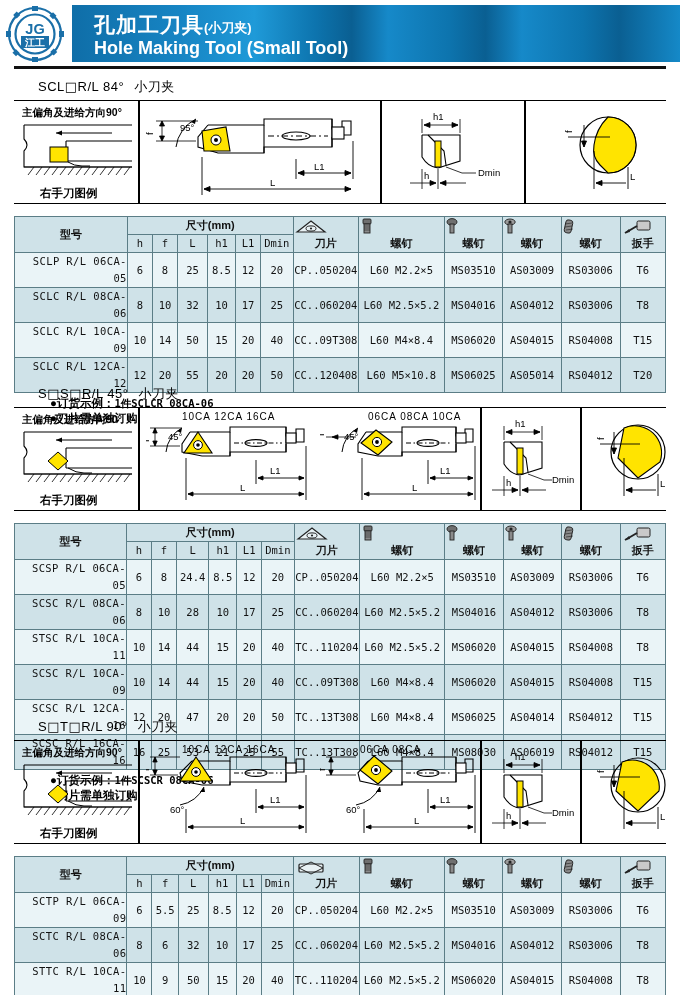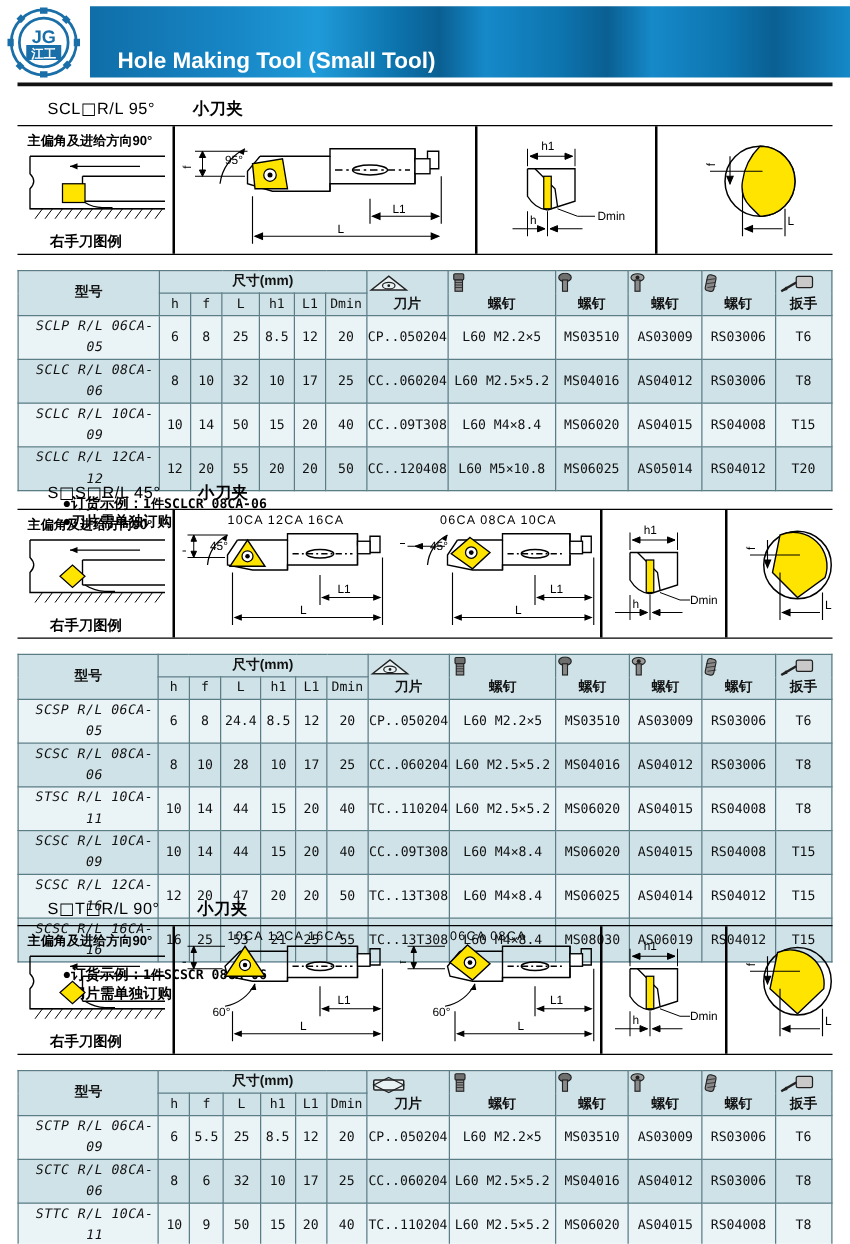--- a/index.html
+++ b/index.html
@@ -12,39 +12,39 @@
           background:linear-gradient(90deg,#0f6ea8 0%,#1785c4 18%,#1f9ad8 30%,#0d74ae 40%,#0a5f92 46%,#1689c9 52%,#0d74ae 62%,#0a5f92 68%,#1689c9 74%,#0d74ae 84%,#0a5f92 90%,#1589c8 100%);}
   .banner-cn{position:absolute;left:22px;top:6px;font-size:21px;font-weight:bold;color:#fff;letter-spacing:1px;}
   .banner-cn .sub{font-size:13px;letter-spacing:0;}
   .banner-en{position:absolute;left:22px;top:33px;font-size:18px;font-weight:bold;color:#fff;}
   .rule{position:absolute;left:14px;top:66px;width:652px;height:3px;background:#111;}
 
   
   .section{position:absolute;left:0;width:680px;}
   .sec-title{font-size:13px;margin-left:38px;letter-spacing:.5px;white-space:nowrap;}
   .sec-title .sq{font-family:"DejaVu Sans",sans-serif;}
-  .sec-title .cn{font-weight:bold;font-size:13px;margin-left:30px;}
+  .sec-title .cn{font-weight:normal;font-size:13px;margin-left:10px;}
 
   .diagram-box{position:relative;margin:4px 14px 12px 14px;border-top:1.6px solid #000;border-bottom:1.6px solid #000;height:100px;}
   .dvline{position:absolute;top:0;bottom:0;width:1.6px;background:#000;}
   .left-cap{position:absolute;left:8px;top:5px;font-size:10.5px;font-weight:bold;white-space:nowrap;}
   .left-foot{position:absolute;left:26px;bottom:2px;font-size:11.5px;font-weight:bold;}
   .grp-lbl{position:absolute;font-size:10px;letter-spacing:1px;white-space:nowrap;}
 
   
   table{border-collapse:collapse;margin:7px 14px 0 14px;width:652px;
         font-size:10.5px;font-family:"DejaVu Sans Mono","Liberation Mono",monospace;}
   th,td{border:1px solid #5b7d86;text-align:center;padding:0;height:17px;line-height:17px;color:#111;}
   thead th{background:#cfe2e8;font-weight:normal;}
   .hdr-cn{font-family:"Liberation Sans",sans-serif;font-size:11px;font-weight:bold;}
   .icon-cell{height:26px;padding:0;}
   .icon-cell .ic{display:block;margin:1px auto 0 auto;}
   tbody tr:nth-child(odd) td{background:#eaf4f7;}
   tbody tr:nth-child(even) td{background:#cfe2e8;}
-  td.model{text-align:center;padding-left:10px;letter-spacing:.4px;font-style:italic;}
+  td.model{text-align:right;padding-left:10px;letter-spacing:.4px;}
   .notes{margin:3px 0 0 50px;font-size:11.5px;font-weight:bold;line-height:15px;}
   .notes div{white-space:nowrap;}
   .notes .ex{font-family:"DejaVu Sans Mono",monospace;font-size:10.5px;}
   svg{display:block;}
   .dim{font-family:"Liberation Sans",sans-serif;font-size:9.5px;}
 </style>
 </head>
 <body>
 
 <div class="header">
@@ -64,28 +64,31 @@
         <rect x="10" y="46" width="5" height="5" transform="rotate(45 12 48)"></rect>
         <rect x="47" y="46" width="5" height="5" transform="rotate(-45 49 48)"></rect>
       </g>
       <text x="31" y="30" text-anchor="middle" font-family="Liberation Sans, sans-serif" font-size="14.5" font-weight="bold" fill="#1a6fa8">JG</text>
       <rect x="17" y="32" width="28" height="12" fill="#1a6fa8"></rect>
       <text x="31" y="42" text-anchor="middle" font-family="DejaVu Sans, sans-serif" font-size="10" font-weight="bold" fill="#fff">江工</text>
     </svg>
   </div>
 
   <div class="banner">
+    <div class="banner-cn">
+      <span>孔加工刀具</span><span class="sub">(小刀夹)</span>
+    </div>
     <div class="banner-en">Hole Making Tool  (Small Tool)</div>
   </div>
   <div class="rule"></div>
 </div>
 
 <div class="section" style="top:78px;">
   <div class="sec-title">
-    <span>SCL</span><span class="sq">□</span><span>R/L  95°</span><span class="cn">小刀夹</span>
+    <span>SCL</span><span class="sq">□</span><span>R/L  84°</span><span class="cn">小刀夹</span>
   </div>
 
   <div class="diagram-box" style="height:102px;">
     <div class="dvline" style="left:124px;"></div>
     <div class="dvline" style="left:366px;"></div>
     <div class="dvline" style="left:510px;"></div>
     <div class="left-cap">主偏角及进给方向90°</div>
     <div class="left-foot">右手刀图例</div>
 
     <svg style="position:absolute;left:6px;top:22px;" width="116" height="58" viewBox="0 0 116 58">
@@ -371,21 +374,21 @@
     <span>S</span><span class="sq">□</span><span>S</span><span class="sq">□</span><span>R/L  45°</span><span class="cn">小刀夹</span>
   </div>
 
   <div class="diagram-box" style="height:102px;">
     <div class="dvline" style="left:124px;"></div>
     <div class="dvline" style="left:466px;"></div>
     <div class="dvline" style="left:566px;"></div>
     <div class="left-cap">主偏角及进给方向90°</div>
     <div class="left-foot">右手刀图例</div>
     <div class="grp-lbl" style="left:168px;top:3px;">10CA  12CA  16CA</div>
-    <div class="grp-lbl" style="left:338px;top:3px;">06CA  08CA  10CA</div>
+    <div class="grp-lbl" style="left:354px;top:3px;">06CA  08CA  10CA</div>
 
     <svg style="position:absolute;left:6px;top:22px;" width="116" height="58" viewBox="0 0 116 58">
       <path d="M4 2 L4 16 Q10 22 4 28 L4 44 L112 44" fill="none" stroke="#000" stroke-width="1.1"></path>
       <line x1="4" y1="2" x2="112" y2="2" stroke="#000" stroke-width="1.1"></line>
       <line x1="46" y1="18" x2="112" y2="18" stroke="#000" stroke-width="1.1"></line>
       <line x1="46" y1="18" x2="46" y2="38" stroke="#000" stroke-width="1.1"></line>
       <line x1="46" y1="38" x2="112" y2="38" stroke="#000" stroke-width="1.1"></line>
       <polygon points="28,31 38,22 48,31 38,40" fill="#ffe400" stroke="#000" stroke-width="1"></polygon>
       <path d="M48 38 Q56 43 64 43 L72 43" fill="none" stroke="#000" stroke-width="1"></path>
       <g stroke="#000" stroke-width=".8">

